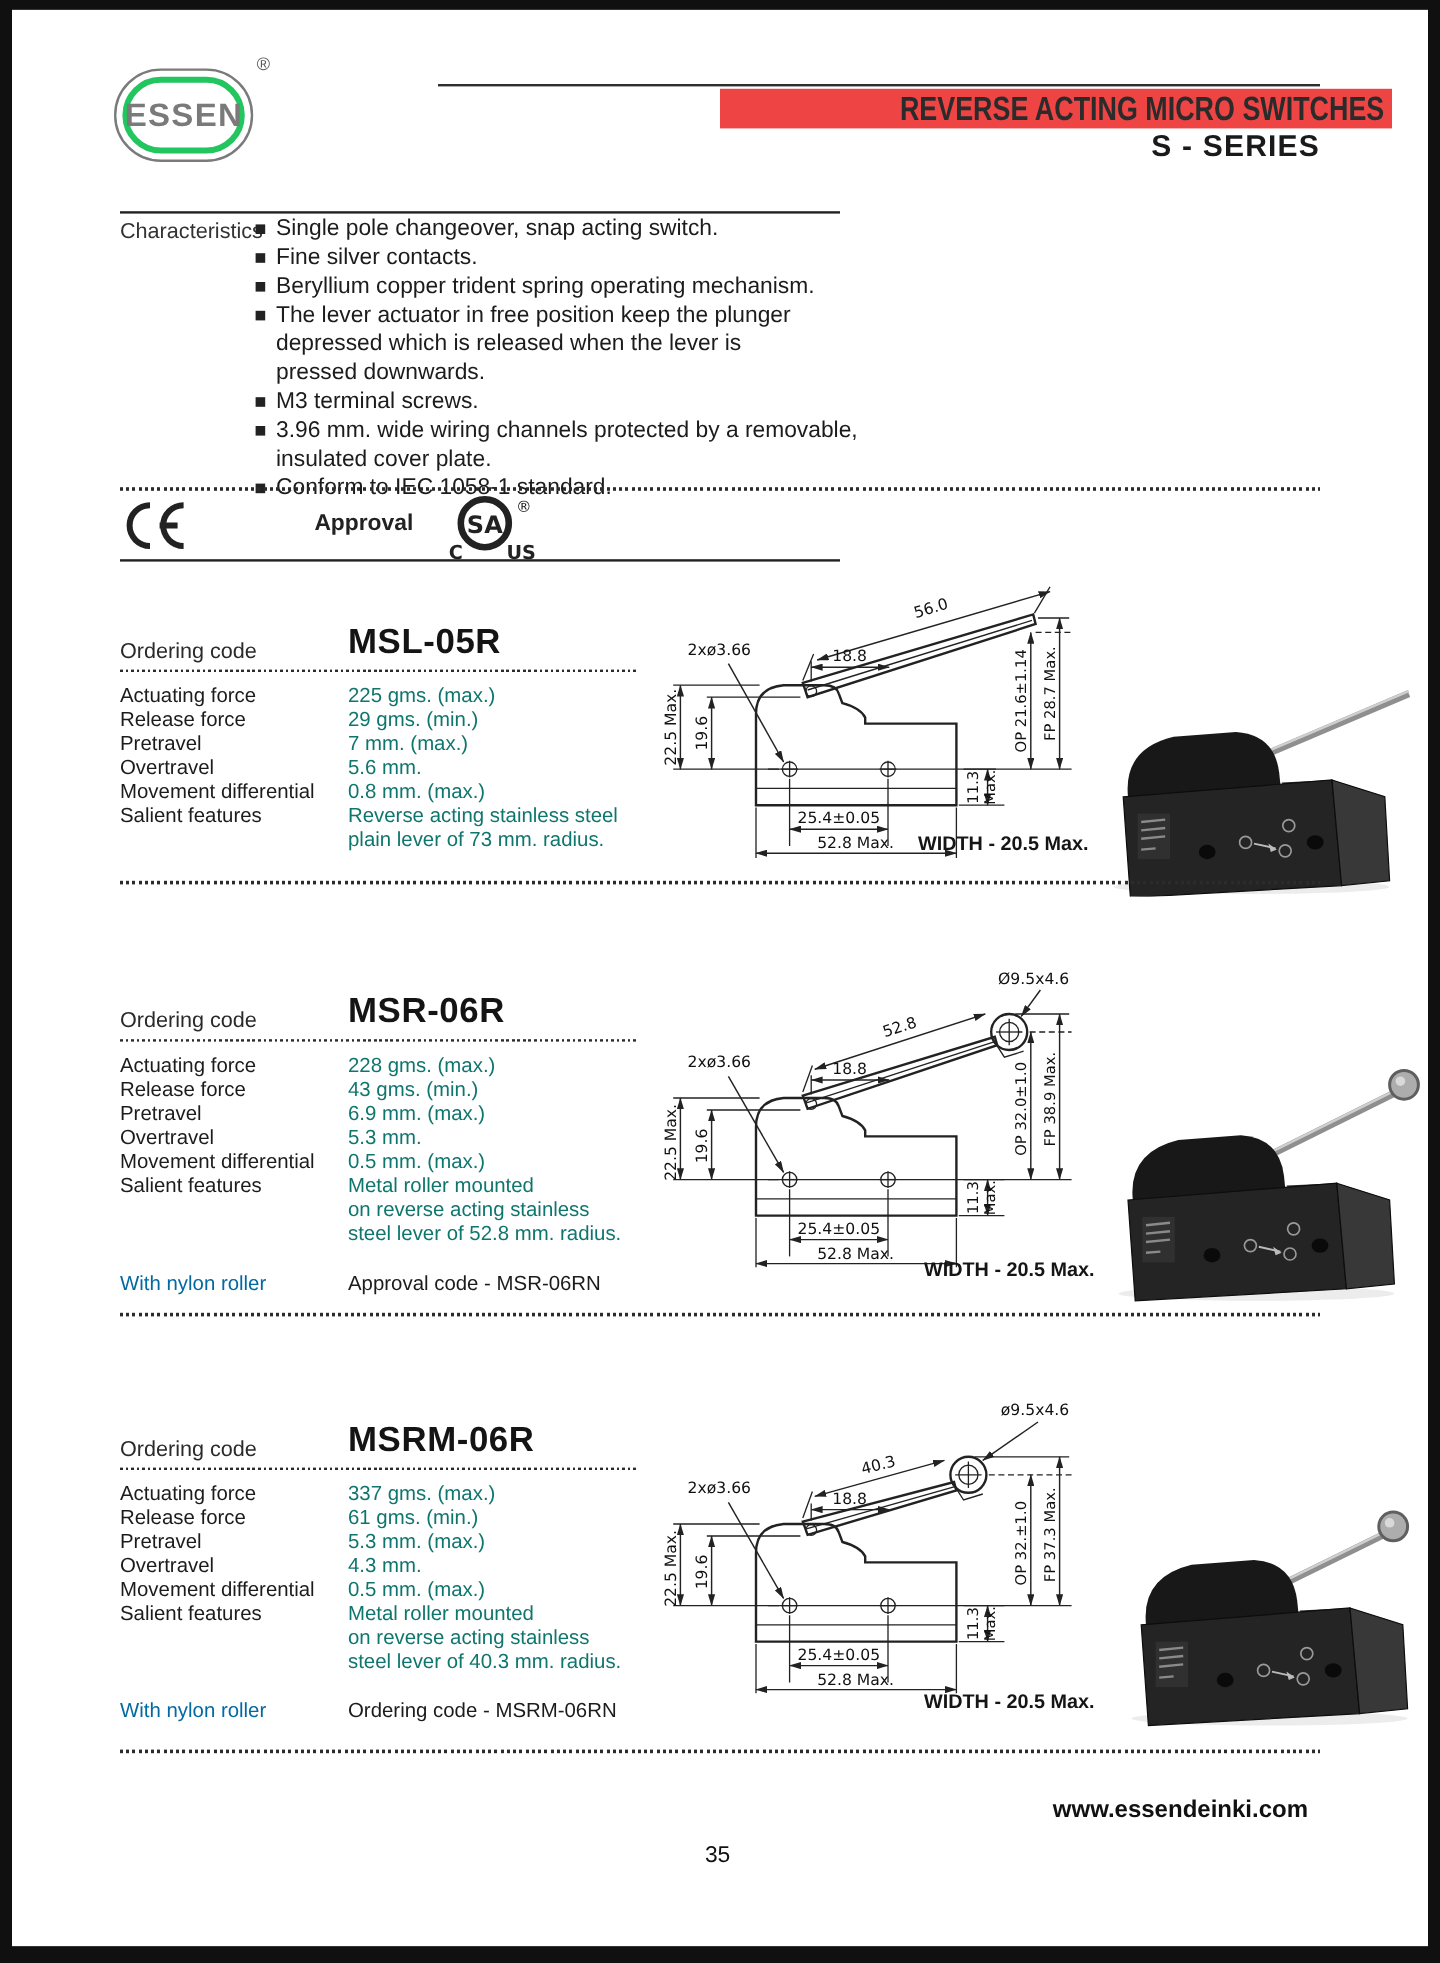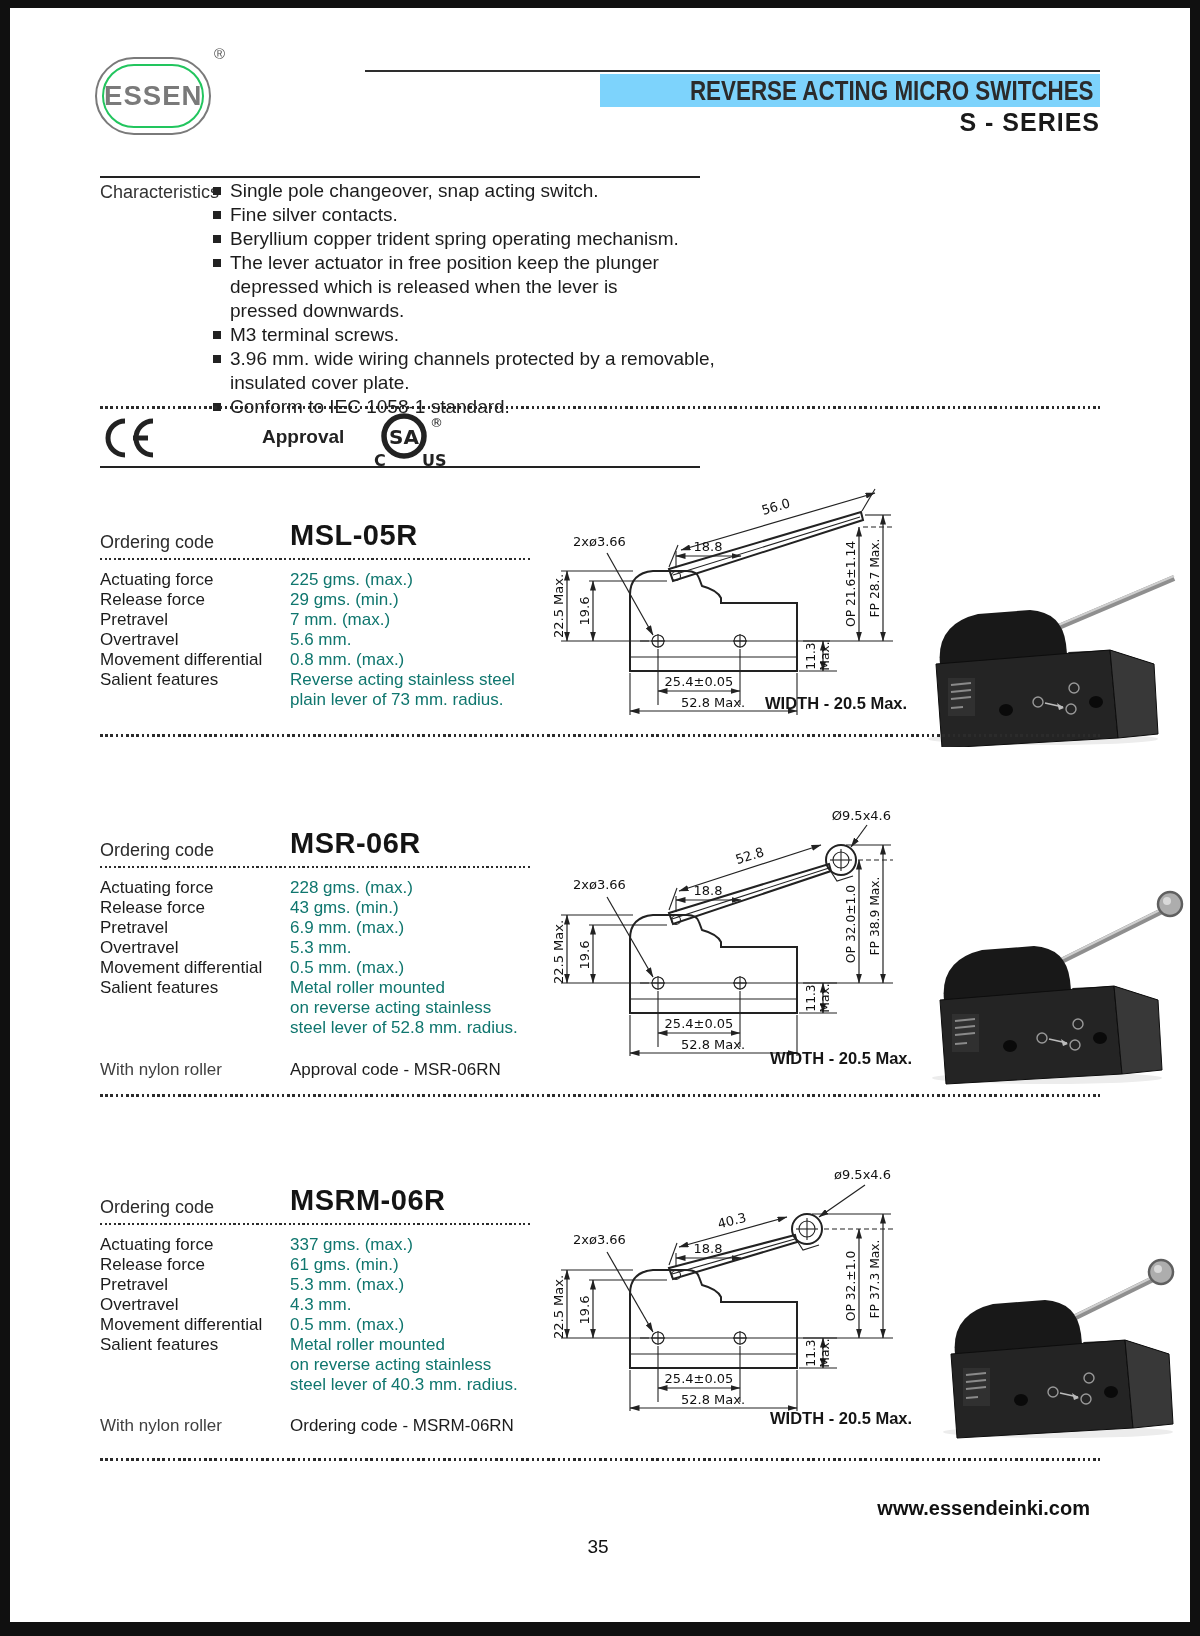--- a/index.html
+++ b/index.html
@@ -2,26 +2,26 @@
 <html><head>
 <meta charset="utf-8">
 <style>
   html,body{margin:0;padding:0;background:#111;}
   #stage{position:relative;width:1200px;height:1636px;background:#101010;overflow:hidden;
          font-family:"Liberation Sans",sans-serif;color:#1f1f1f;}
   #page{position:absolute;left:10px;top:8px;width:1180px;height:1614px;background:#ffffff;}
   .abs{position:absolute;}
   
   .logo-outer{position:absolute;left:85px;top:49px;width:112px;height:74px;border:2px solid #7a7a7a;border-radius:40px;}
-  .logo-inner{position:absolute;left:5px;top:5px;right:5px;bottom:5px;border:2px solid #22c55e;border-radius:32px;
+  .logo-inner{position:absolute;left:5px;top:5px;right:5px;bottom:5px;border:5px solid #22c55e;border-radius:32px;
               display:flex;align-items:center;justify-content:center;}
   .logo-text{font-size:27px;font-weight:bold;color:#7a7a7a;letter-spacing:1px;transform:scaleX(1.02);}
   .logo-reg{position:absolute;right:-16px;top:-14px;font-size:15px;color:#555;}
   .hline{position:absolute;height:0;border-top:2.5px solid #2e2e2e;}
-  .title-band{position:absolute;left:590px;top:66px;width:500px;height:33px;background:#7dd3fc;}
+  .title-band{position:absolute;left:590px;top:66px;width:560px;height:33px;background:#ef4444;}
   .title-text{position:absolute;right:6px;top:0;line-height:33px;font-size:28px;font-weight:bold;color:#2b2b2b;
               white-space:nowrap;transform:scaleX(.8);transform-origin:100% 50%;}
   .series{position:absolute;left:590px;top:100px;width:500px;text-align:right;font-size:25px;font-weight:bold;
           letter-spacing:1px;color:#1a1a1a;}
   
   .char-label{position:absolute;left:90px;top:174px;font-size:18px;color:#333;}
   .char-list{position:absolute;left:203px;top:171px;width:520px;}
   .char-item{display:flex;font-size:19px;line-height:24px;color:#1c1c1c;}
   .bullet{flex:0 0 8px;width:8px;height:8px;background:#222;margin:8px 9px 0 0;}
   .pre{white-space:pre-line;}
@@ -32,21 +32,21 @@
   .approval-label{position:absolute;left:252px;top:418px;font-size:19px;font-weight:600;color:#222;}
   
   .oc-label{position:absolute;font-size:18px;color:#2a2a2a;}
   .oc-code{position:absolute;font-size:29px;font-weight:bold;letter-spacing:.5px;color:#141414;}
   .ocdots{position:absolute;height:2px;
           background:repeating-linear-gradient(90deg,#2b2b2b 0 2.2px,transparent 2.2px 4.6px);}
   .specs{position:absolute;width:440px;}
   .srow{display:flex;}
   .slabel{flex:0 0 190px;font-size:17px;line-height:20px;color:#1c1c1c;}
   .sval{font-size:17px;line-height:20px;color:#0f766e;}
-  .nylon-label{position:absolute;font-size:17px;color:#404040;}
+  .nylon-label{position:absolute;font-size:17px;color:#0369a1;}
   .nylon-value{position:absolute;font-size:17px;color:#1c1c1c;}
   .width-note{position:absolute;font-size:16.5px;font-weight:600;color:#151515;}
   
   .website{position:absolute;left:780px;top:1489px;width:300px;text-align:right;font-size:20px;font-weight:600;color:#111;}
   .pagenum{position:absolute;left:0;top:1528px;width:1176px;text-align:center;font-size:19px;color:#111;}
   
   svg text{font-family:"DejaVu Sans",sans-serif;}
   svg .o{fill:none;stroke:#222;stroke-width:2;}
   svg .t{fill:none;stroke:#222;stroke-width:1.1;}
   svg .d{fill:none;stroke:#222;stroke-width:1.2;}

